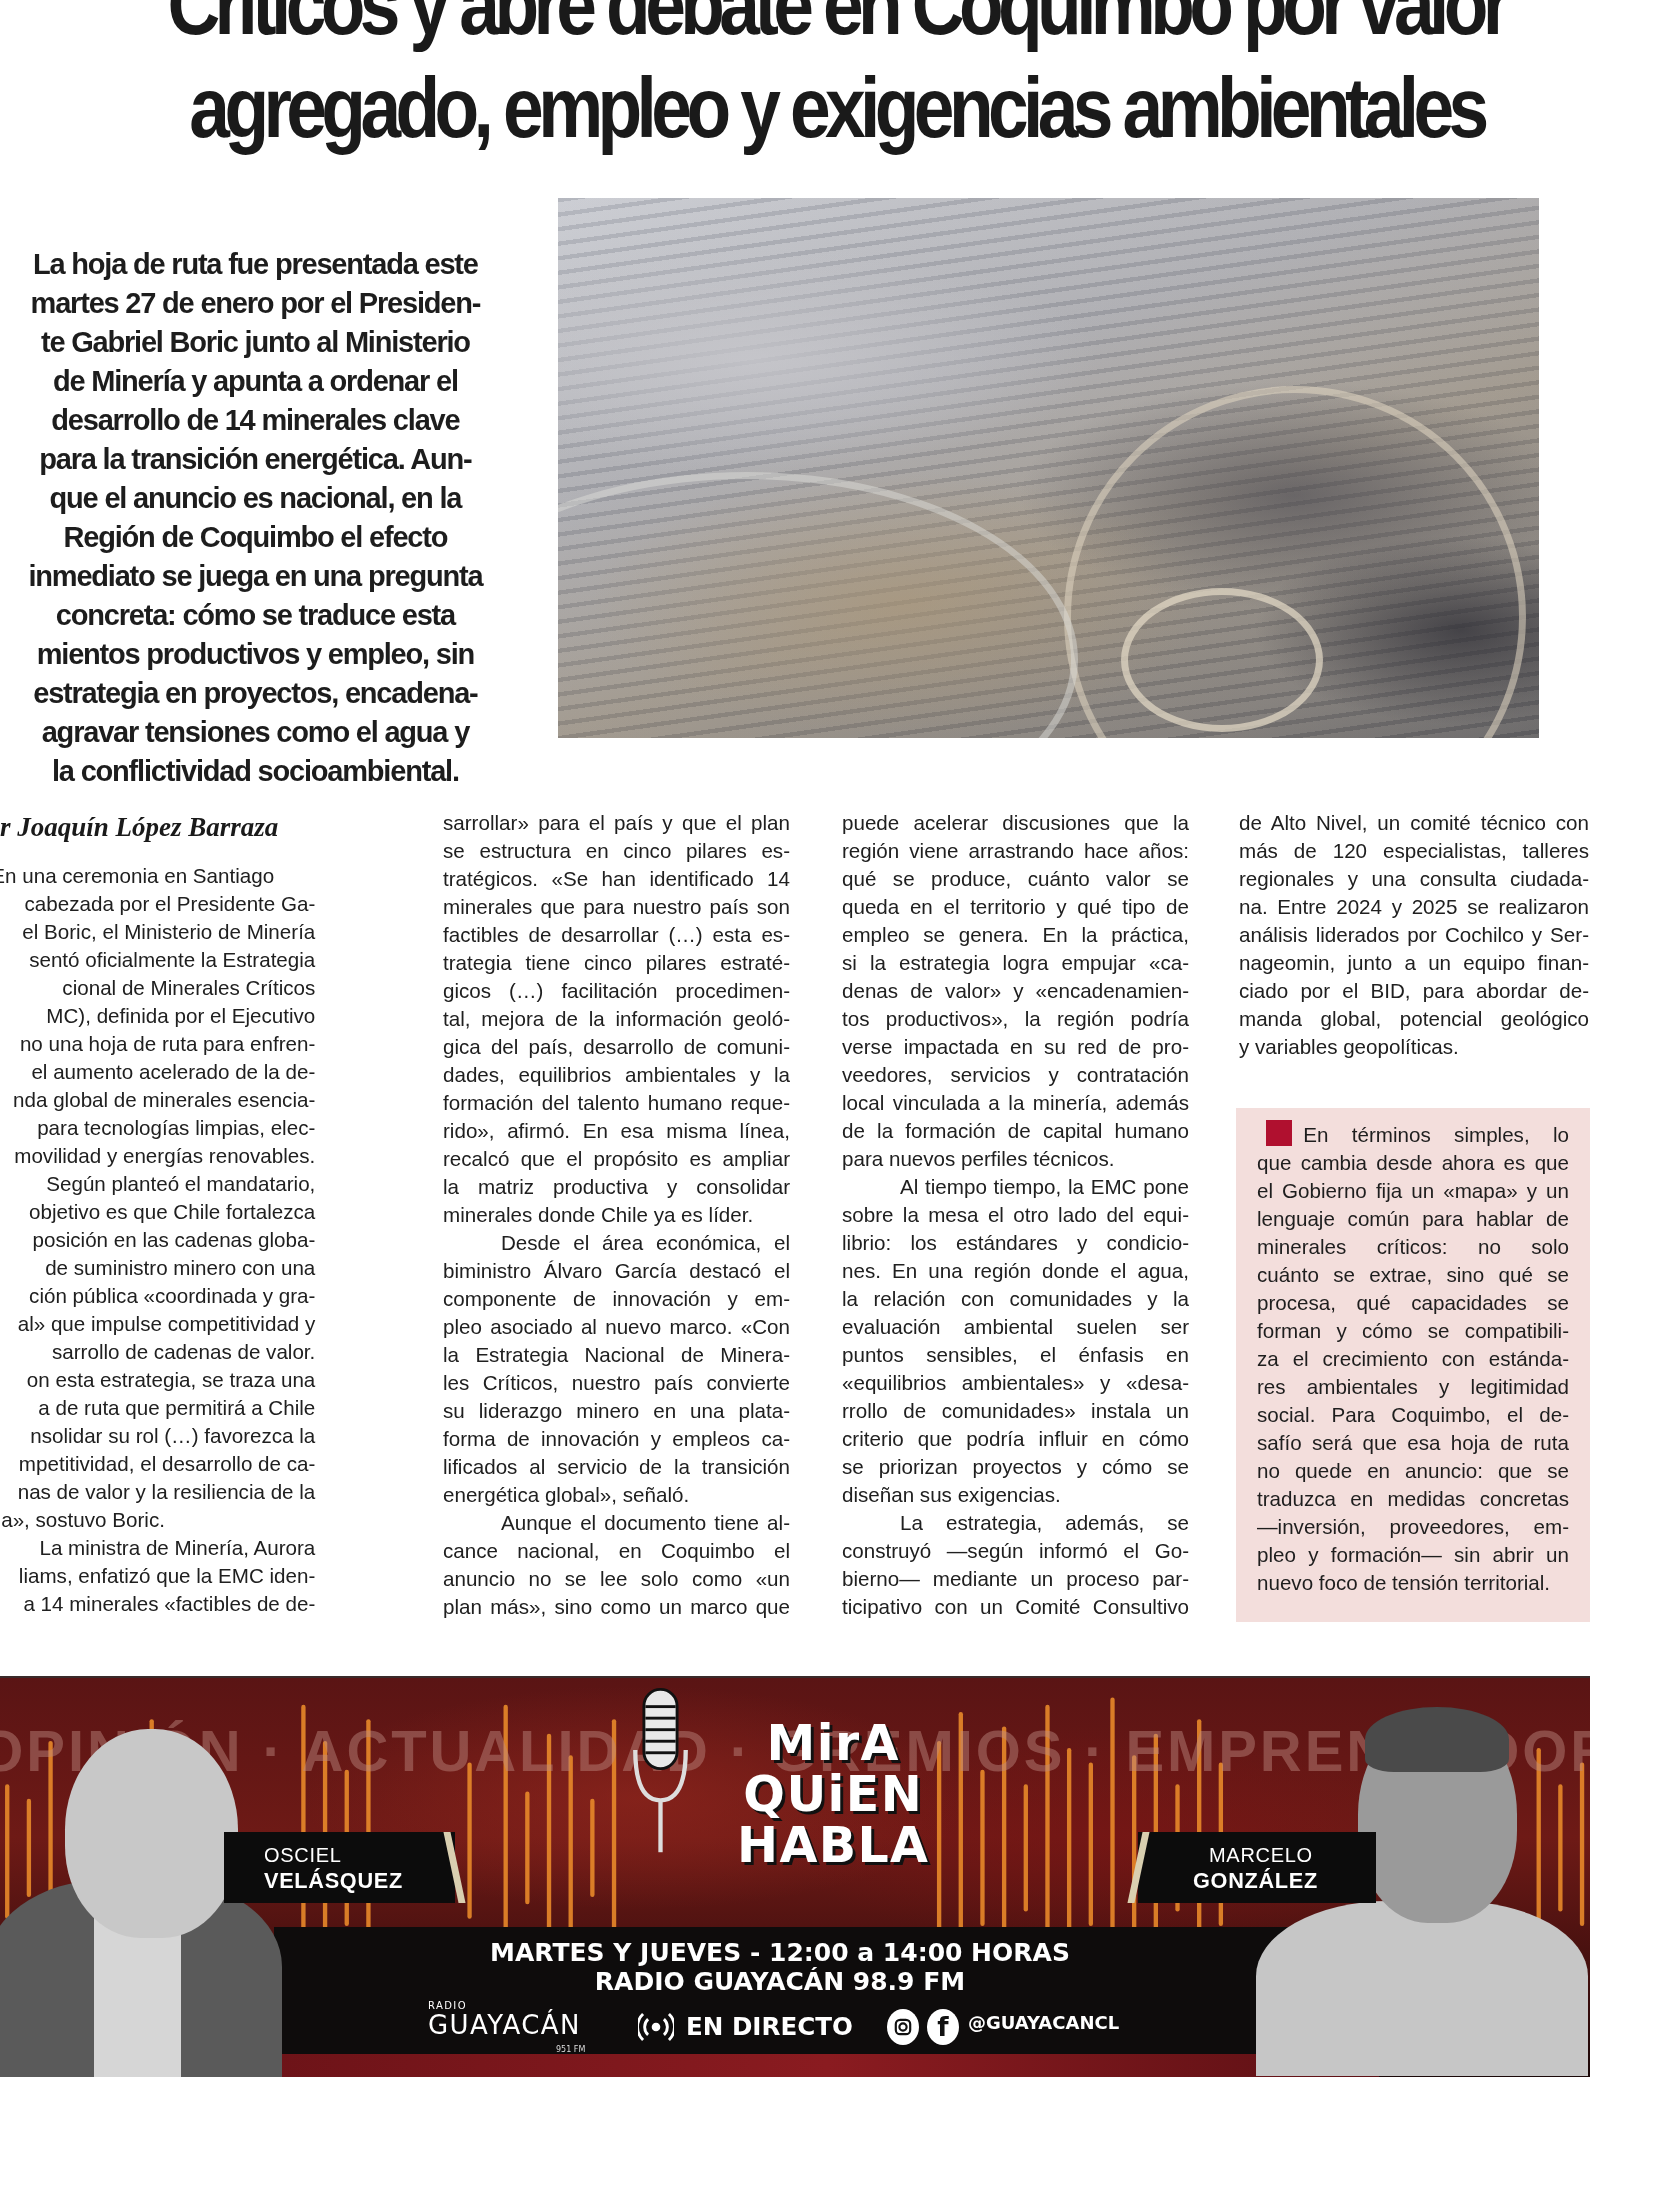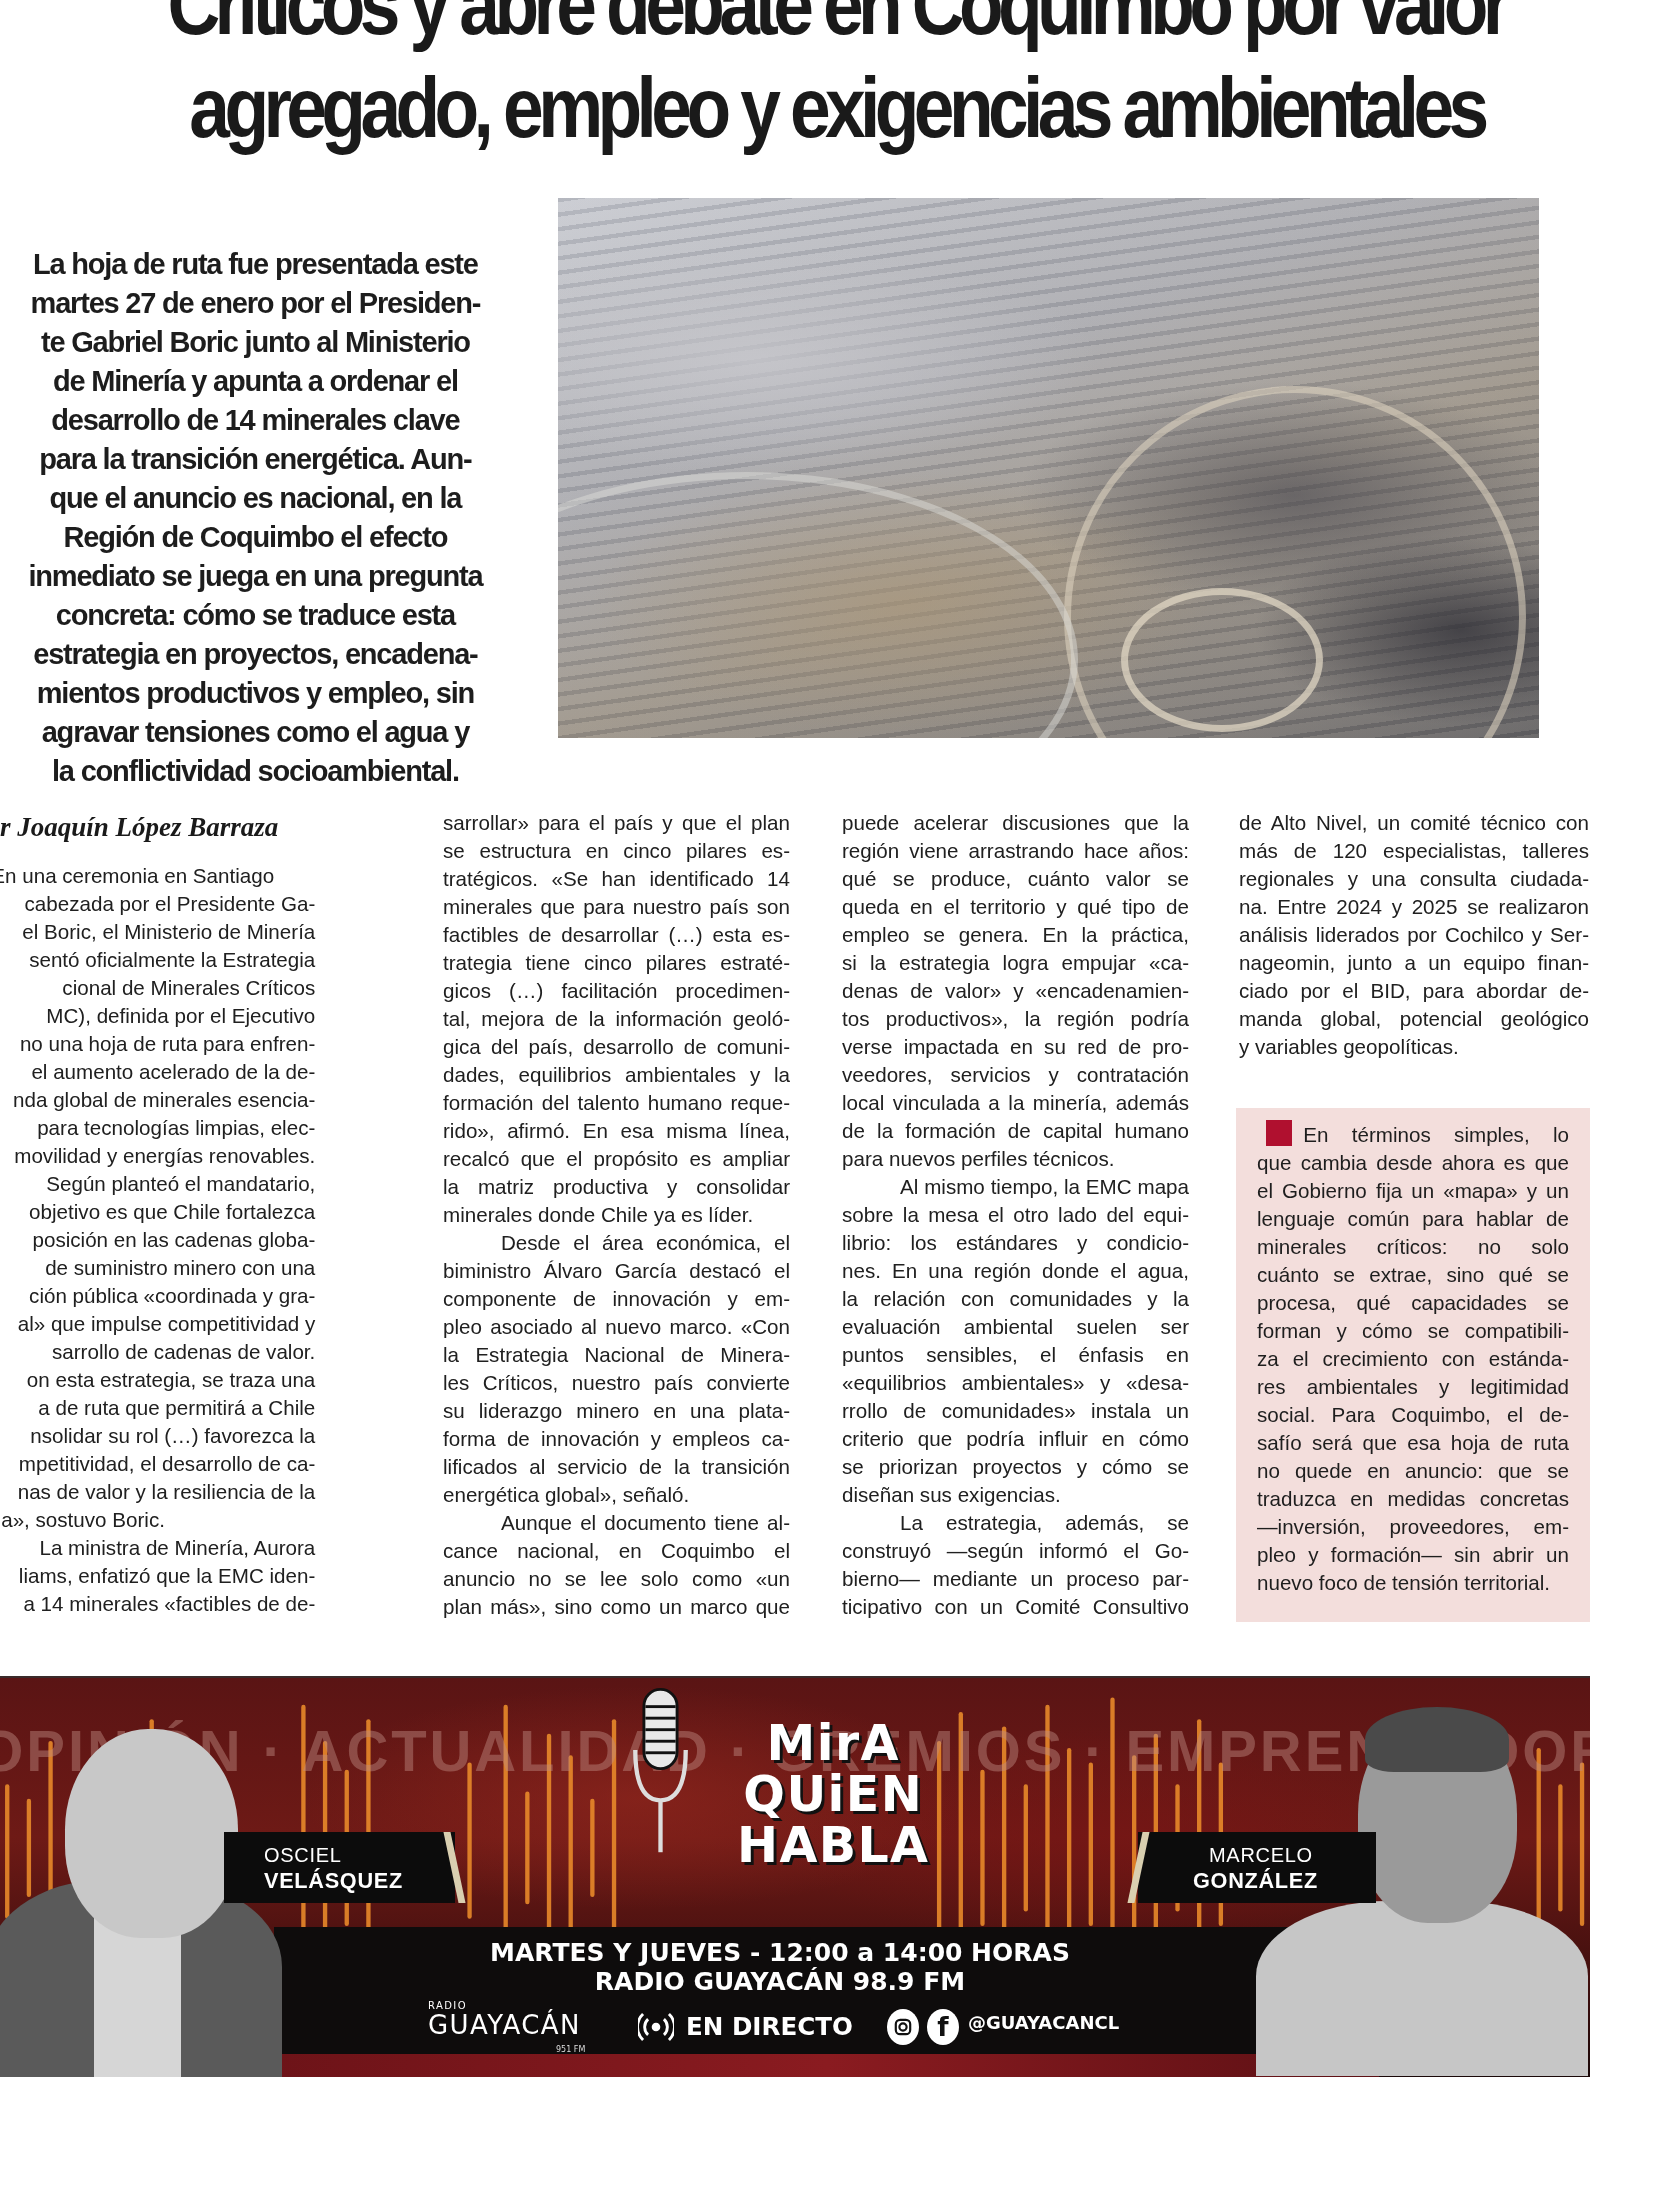--- a/index.html
+++ b/index.html
@@ -120,22 +120,22 @@
   <span>La hoja de ruta fue presentada este</span>
   <span>martes 27 de enero por el Presiden-</span>
   <span>te Gabriel Boric junto al Ministerio</span>
   <span>de Minería y apunta a ordenar el</span>
   <span>desarrollo de 14 minerales clave</span>
   <span>para la transición energética. Aun-</span>
   <span>que el anuncio es nacional, en la</span>
   <span>Región de Coquimbo el efecto</span>
   <span>inmediato se juega en una pregunta</span>
   <span>concreta: cómo se traduce esta</span>
+  <span>mientos productivos y empleo, sin</span>
   <span>estrategia en proyectos, encadena-</span>
-  <span>mientos productivos y empleo, sin</span>
   <span>agravar tensiones como el agua y</span>
   <span>la conflictividad socioambiental.</span>
 </div>
 
 <div class="photo" title="Open-pit mine with terraced benches and winding haul roads">
   <div class="road" style="left:506px; top:188px; width:448px; height:448px; border-color:rgba(225,215,195,0.55);"></div>
   <div class="road" style="left:563px; top:390px; width:188px; height:130px; border-color:rgba(230,220,200,0.7);"></div>
   <div class="road" style="left:-144px; top:274px; width:650px; height:361px; border-color:rgba(220,220,215,0.5);"></div>
 </div>
 
@@ -210,21 +210,21 @@
   <span>queda en el territorio y qué tipo de</span>
   <span>empleo se genera. En la práctica,</span>
   <span>si la estrategia logra empujar «ca-</span>
   <span>denas de valor» y «encadenamien-</span>
   <span>tos productivos», la región podría</span>
   <span>verse impactada en su red de pro-</span>
   <span>veedores, servicios y contratación</span>
   <span>local vinculada a la minería, además</span>
   <span>de la formación de capital humano</span>
   <span class="last">para nuevos perfiles técnicos.</span>
-  <span class="ind2">Al mismo tiempo, la EMC mapa</span>
+  <span class="ind2">Al tiempo tiempo, la EMC pone</span>
   <span>sobre la mesa el otro lado del equi-</span>
   <span>librio: los estándares y condicio-</span>
   <span>nes. En una región donde el agua,</span>
   <span>la relación con comunidades y la</span>
   <span>evaluación ambiental suelen ser</span>
   <span>puntos sensibles, el énfasis en</span>
   <span>«equilibrios ambientales» y «desa-</span>
   <span>rrollo de comunidades» instala un</span>
   <span>criterio que podría influir en cómo</span>
   <span>se priorizan proyectos y cómo se</span>

